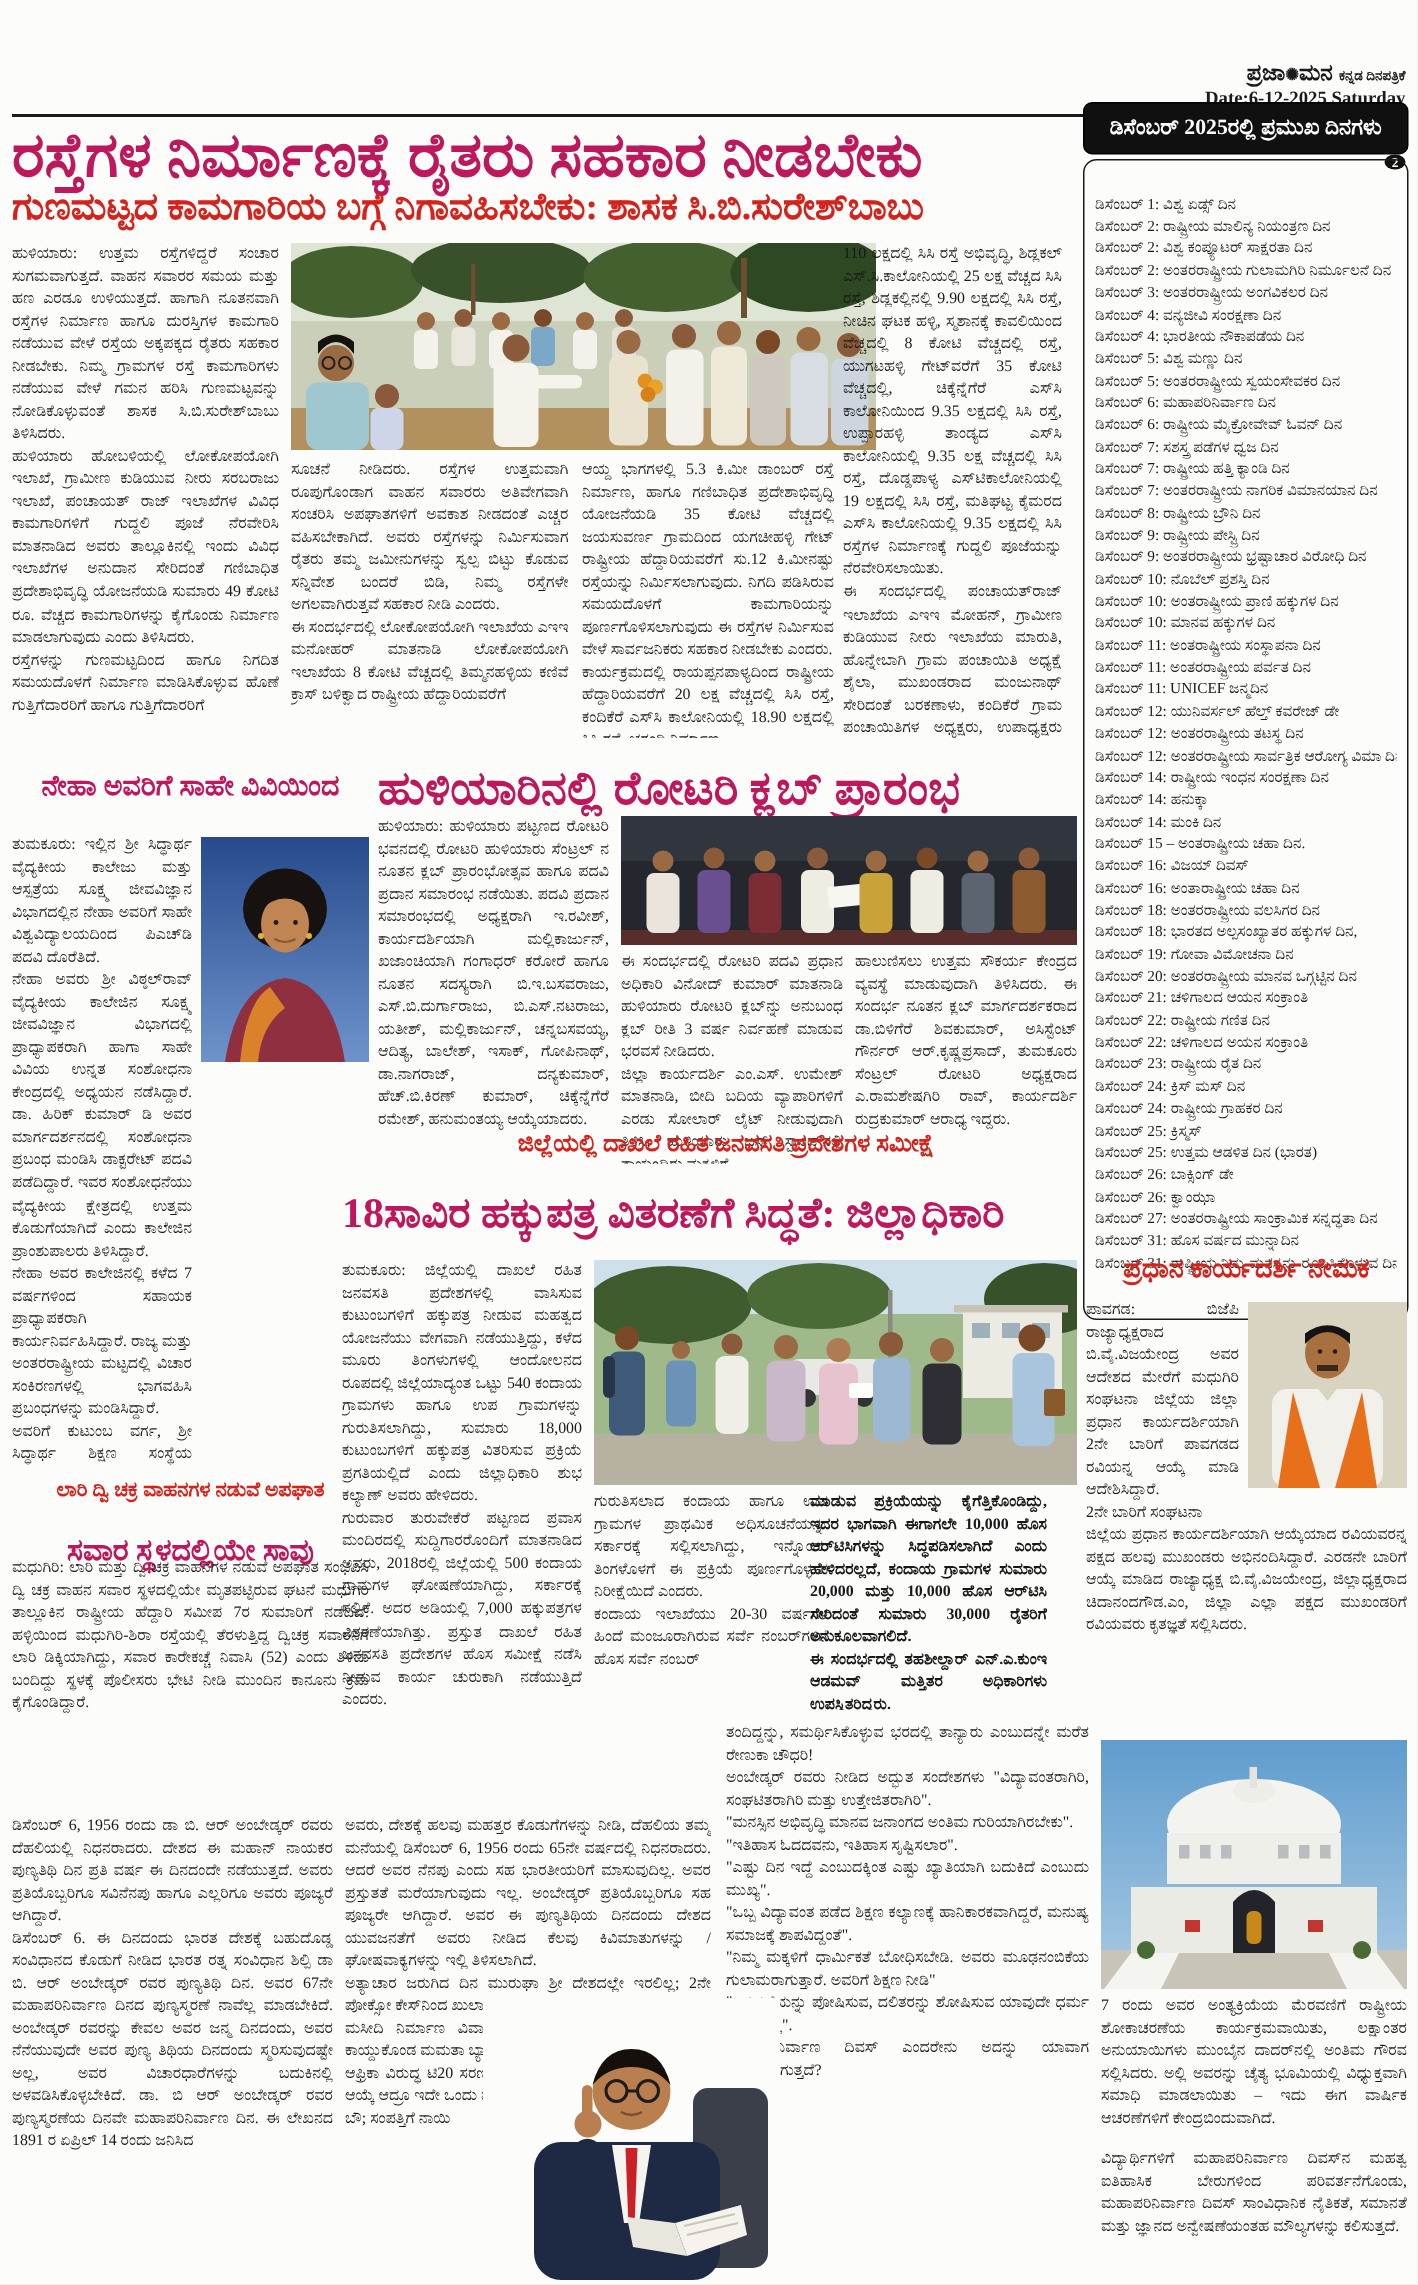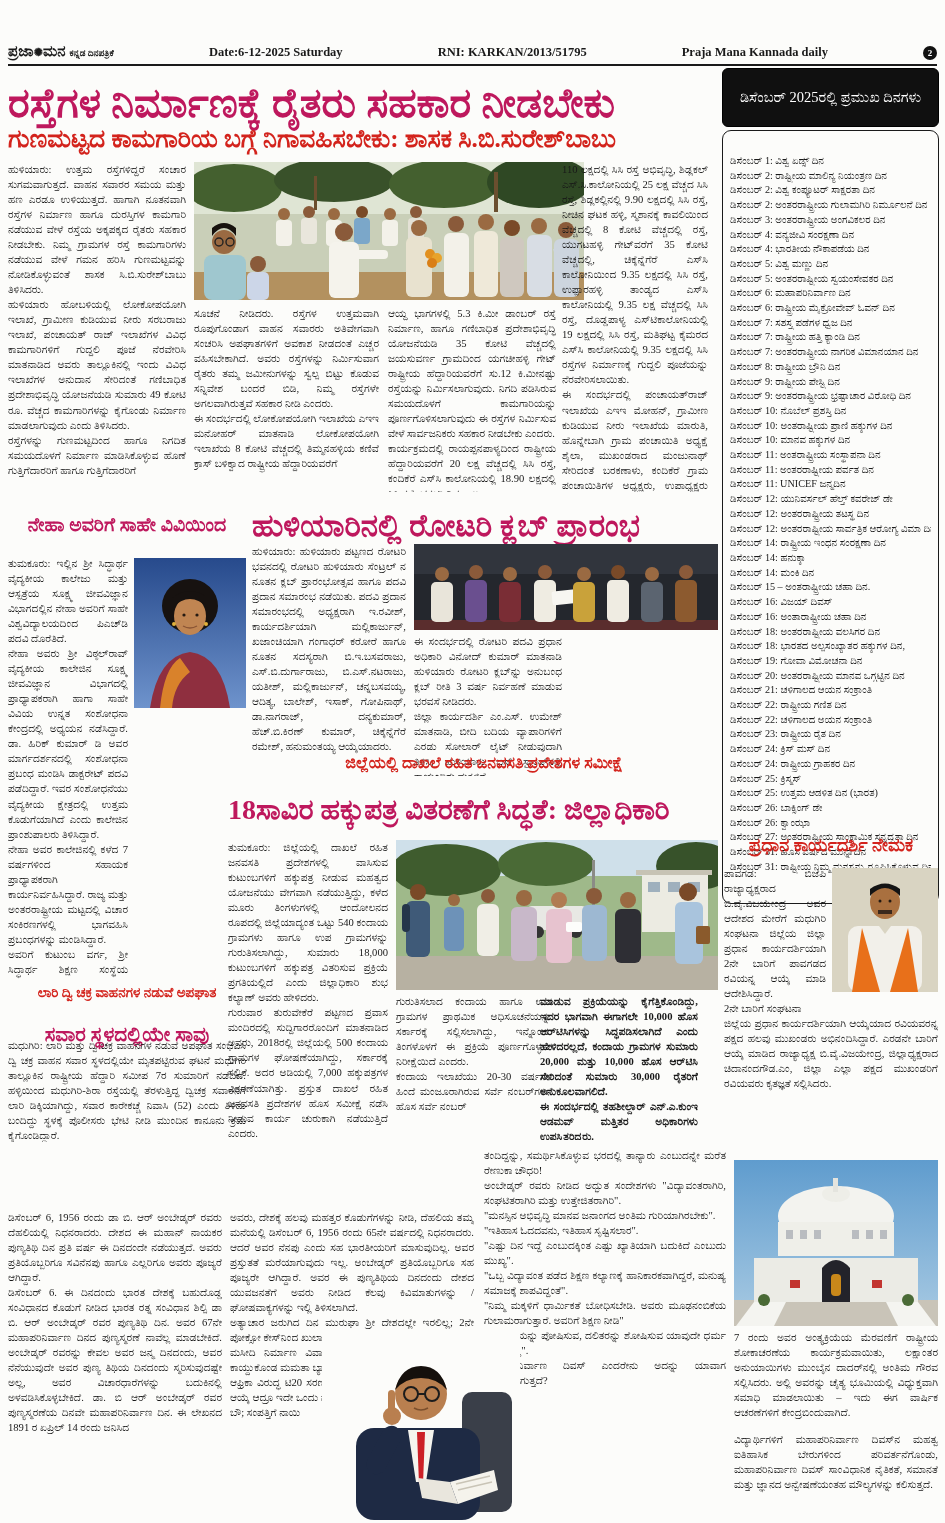--- a/index.html
+++ b/index.html
@@ -1,37 +1,37 @@
 <!DOCTYPE html>
 <html><head>
 <meta charset="utf-8">
 <style>
   html,body{margin:0;padding:0;background:#e8e8e4;}
   #page{position:relative;width:945px;height:1523px;background:#fcfcfa;margin:0 auto;
         font-family:"Liberation Serif",serif;color:#1a1a1a;overflow:hidden;}
   .abs{position:absolute;}
   
   #masthead{left:8px;top:40px;width:929px;height:20px;display:flex;align-items:flex-end;
-            justify-content:space-between;border-bottom:2px solid #1a1a1a;padding-bottom:4px;}
+            justify-content:space-between;border-bottom:2px solid #1a1a1a;padding-bottom:16px;flex-direction:column;}
   .mh-logo{font-weight:bold;font-size:15px;white-space:nowrap;}
   .mh-logo .flower{font-size:11px;}
   .mh-tag{font-size:9px;font-weight:bold;margin-left:4px;}
   .mh-item{font-weight:bold;font-size:12.5px;white-space:nowrap;}
   .page-badge{width:14px;height:14px;border-radius:50%;background:#111;color:#fff;
               font-size:9px;font-weight:bold;display:flex;align-items:center;justify-content:center;}
   
   .h-black{font-weight:bold;color:#be185d;line-height:1.05;overflow:hidden;margin-top:18px;}
   .h-red{font-weight:bold;color:#d3231c;line-height:1.1;overflow:hidden;}
   .body-text{font-size:10.6px;line-height:1.42;text-align:justify;white-space:pre-line;
              overflow:hidden;color:#181818;}
   .center{text-align:center;}
   
   #sidebar{left:722px;top:68px;width:217px;height:768px;}
-  .sb-title{background:#101010;color:#fff;font-weight:normal;font-size:14.5px;text-align:center;
-            border-radius:6px;padding:20px 2px;border:1.5px solid #000;}
+  .sb-title{background:#101010;color:#fff;font-weight:bold;font-size:14.5px;text-align:center;
+            border-radius:6px;padding:8px 2px;border:1.5px solid #000;}
   .sb-box{border:1.8px solid #1a1a1a;border-radius:9px;margin-top:3px;height:726px;
           padding:23px 7px;overflow:hidden;}
   .sb-item{font-size:10.2px;line-height:14.7px;font-weight:500;white-space:nowrap;overflow:hidden;}
   
   .ph{display:block;}
   .float-right{float:right;margin:2px 0 4px 6px;}
 </style>
 </head>
 <body>
 
@@ -230,20 +230,21 @@
           <rect x="193" y="36" width="22" height="42" rx="5" fill="#efece2"></rect>
         <circle cx="238" cy="30" r="7" fill="#9a6a42"></circle>
           <rect x="227" y="38" width="22" height="40" rx="5" fill="#5b6470"></rect>
         <circle cx="272" cy="28" r="7" fill="#8a5a3a"></circle>
           <rect x="261" y="36" width="22" height="42" rx="5" fill="#8c5a2f"></rect>
       </g>
     </svg>
   </div>
   <div class="abs body-text" style="left:414px;top:634px;width:148px;height:142px;">ಈ ಸಂದರ್ಭದಲ್ಲಿ ರೋಟರಿ ಪದವಿ ಪ್ರಧಾನ ಅಧಿಕಾರಿ ವಿನೋದ್ ಕುಮಾರ್ ಮಾತನಾಡಿ ಹುಳಿಯಾರು ರೋಟರಿ ಕ್ಲಬ್‌ನ್ನು ಅನುಬಂಧ ಕ್ಲಬ್ ರೀತಿ 3 ವರ್ಷ ನಿರ್ವಹಣೆ ಮಾಡುವ ಭರವಸೆ ನೀಡಿದರು.
 ಜಿಲ್ಲಾ ಕಾರ್ಯದರ್ಶಿ ಎಂ.ಎಸ್. ಉಮೇಶ್ ಮಾತನಾಡಿ, ಬೀದಿ ಬದಿಯ ವ್ಯಾಪಾರಿಗಳಿಗೆ ಎರಡು ಸೋಲಾರ್ ಲೈಟ್ ನೀಡುವುದಾಗಿ ತಿಳಿಸಿ, ಹುಳಿಯಾರು ಬಸ್ ಸ್ಟಾಂಡ್‌ನಲ್ಲಿ ತಾಯಂದಿರು ಮಕ್ಕಳಿಗೆ</div>
+  <div class="abs body-text" style="left:570px;top:634px;width:148px;height:142px;">ಹಾಲುಣಿಸಲು ಉತ್ತಮ ಸೌಕರ್ಯ ಕೇಂದ್ರದ ವ್ಯವಸ್ಥೆ ಮಾಡುವುದಾಗಿ ತಿಳಿಸಿದರು. ಈ ಸಂದರ್ಭ ನೂತನ ಕ್ಲಬ್ ಮಾರ್ಗದರ್ಶಕರಾದ ಡಾ.ಬಿಳಿಗೆರೆ ಶಿವಕುಮಾರ್, ಅಸಿಸ್ಟೆಂಟ್ ಗೌರ್ನರ್ ಆರ್.ಕೃಷ್ಣಪ್ರಸಾದ್, ತುಮಕೂರು ಸೆಂಟ್ರಲ್ ರೋಟರಿ ಅಧ್ಯಕ್ಷರಾದ ಎ.ರಾಮಶೇಷಗಿರಿ ರಾವ್, ಕಾರ್ಯದರ್ಶಿ ರುದ್ರಕುಮಾರ್ ಆರಾಧ್ಯ ಇದ್ದರು.</div>
 
   <div class="abs h-red center" style="left:250px;top:754px;width:468px;height:22px;font-size:16px;">ಜಿಲ್ಲೆಯಲ್ಲಿ ದಾಖಲೆ ರಹಿತ ಜನವಸತಿ ಪ್ರದೇಶಗಳ ಸಮೀಕ್ಷೆ</div>
   <div class="abs h-black" style="left:228px;top:777px;width:492px;height:40px;font-size:28px;">18ಸಾವಿರ ಹಕ್ಕುಪತ್ರ ವಿತರಣೆಗೆ ಸಿದ್ಧತೆ: ಜಿಲ್ಲಾಧಿಕಾರಿ</div>
   <div class="abs body-text" style="left:228px;top:840px;width:160px;height:300px;">ತುಮಕೂರು: ಜಿಲ್ಲೆಯಲ್ಲಿ ದಾಖಲೆ ರಹಿತ ಜನವಸತಿ ಪ್ರದೇಶಗಳಲ್ಲಿ ವಾಸಿಸುವ ಕುಟುಂಬಗಳಿಗೆ ಹಕ್ಕುಪತ್ರ ನೀಡುವ ಮಹತ್ವದ ಯೋಜನೆಯು ವೇಗವಾಗಿ ನಡೆಯುತ್ತಿದ್ದು, ಕಳೆದ ಮೂರು ತಿಂಗಳುಗಳಲ್ಲಿ ಆಂದೋಲನದ ರೂಪದಲ್ಲಿ ಜಿಲ್ಲೆಯಾದ್ಯಂತ ಒಟ್ಟು 540 ಕಂದಾಯ ಗ್ರಾಮಗಳು ಹಾಗೂ ಉಪ ಗ್ರಾಮಗಳನ್ನು ಗುರುತಿಸಲಾಗಿದ್ದು, ಸುಮಾರು 18,000 ಕುಟುಂಬಗಳಿಗೆ ಹಕ್ಕುಪತ್ರ ವಿತರಿಸುವ ಪ್ರಕ್ರಿಯೆ ಪ್ರಗತಿಯಲ್ಲಿದೆ ಎಂದು ಜಿಲ್ಲಾಧಿಕಾರಿ ಶುಭ ಕಲ್ಯಾಣ್ ಅವರು ಹೇಳಿದರು.
 ಗುರುವಾರ ತುರುವೇಕೆರೆ ಪಟ್ಟಣದ ಪ್ರವಾಸ ಮಂದಿರದಲ್ಲಿ ಸುದ್ದಿಗಾರರೊಂದಿಗೆ ಮಾತನಾಡಿದ ಅವರು, 2018ರಲ್ಲಿ ಜಿಲ್ಲೆಯಲ್ಲಿ 500 ಕಂದಾಯ ಗ್ರಾಮಗಳ ಘೋಷಣೆಯಾಗಿದ್ದು, ಸರ್ಕಾರಕ್ಕೆ ಸಲ್ಲಿಕೆ. ಅದರ ಅಡಿಯಲ್ಲಿ 7,000 ಹಕ್ಕುಪತ್ರಗಳ ವಿತರಣೆಯಾಗಿತ್ತು. ಪ್ರಸ್ತುತ ದಾಖಲೆ ರಹಿತ ಜನವಸತಿ ಪ್ರದೇಶಗಳ ಹೊಸ ಸಮೀಕ್ಷೆ ನಡೆಸಿ ನೀಡುವ ಕಾರ್ಯ ಚುರುಕಾಗಿ ನಡೆಯುತ್ತಿದೆ ಎಂದರು.</div>
   <div class="abs" style="left:396px;top:840px;width:322px;height:150px;">
     <svg class="ph" width="322" height="150" viewBox="0 0 322 150">
       <rect width="322" height="150" fill="#9fb98a"></rect>
       <rect width="322" height="36" fill="#cfe0ea"></rect>
       <ellipse cx="50" cy="30" rx="55" ry="26" fill="#3f5c2e"></ellipse>

